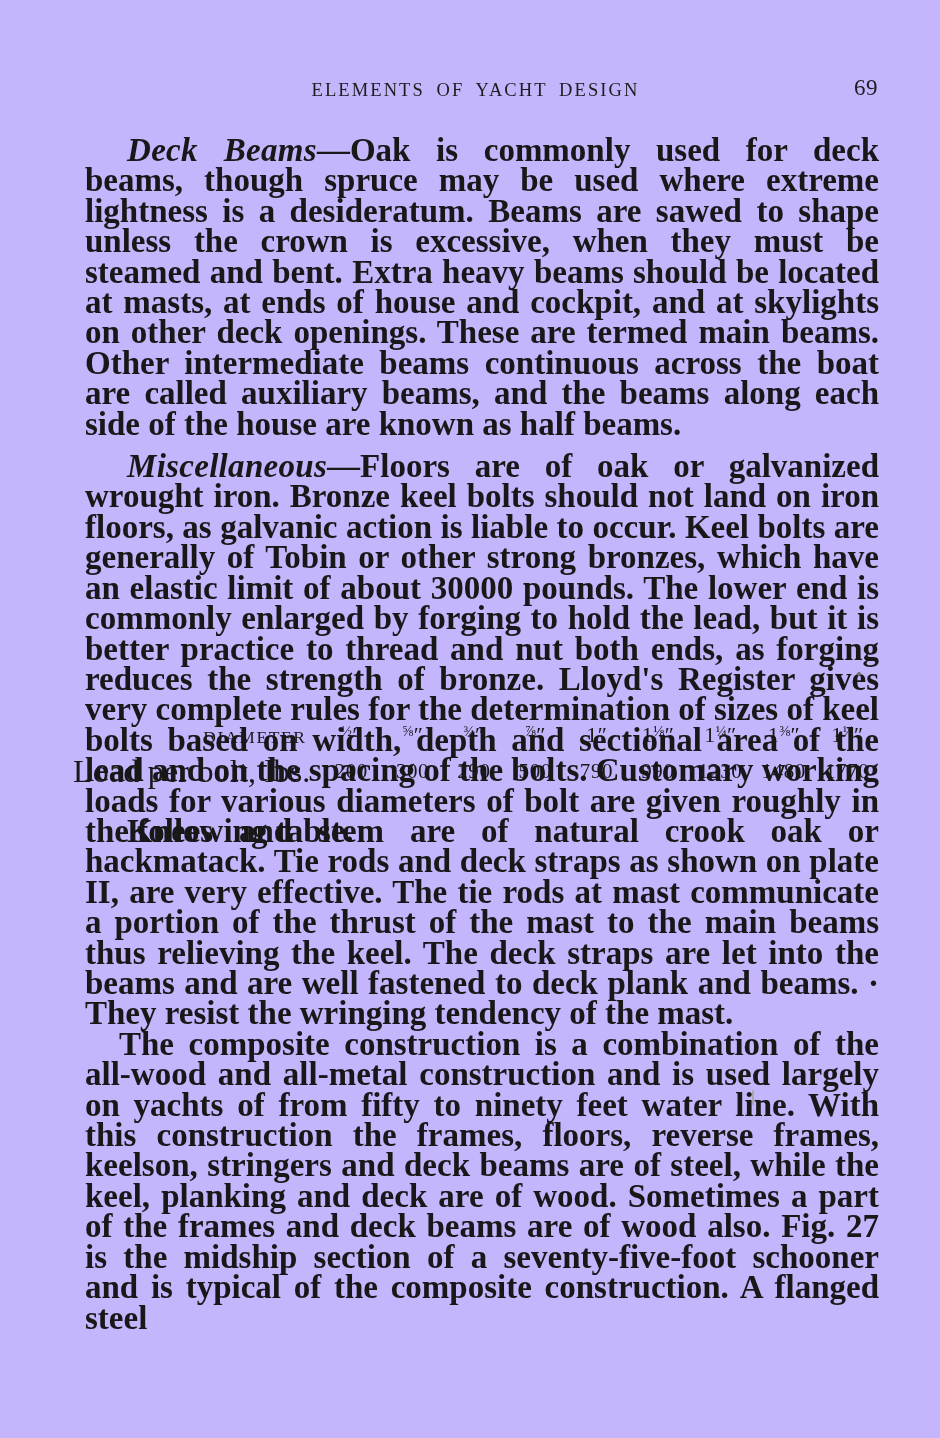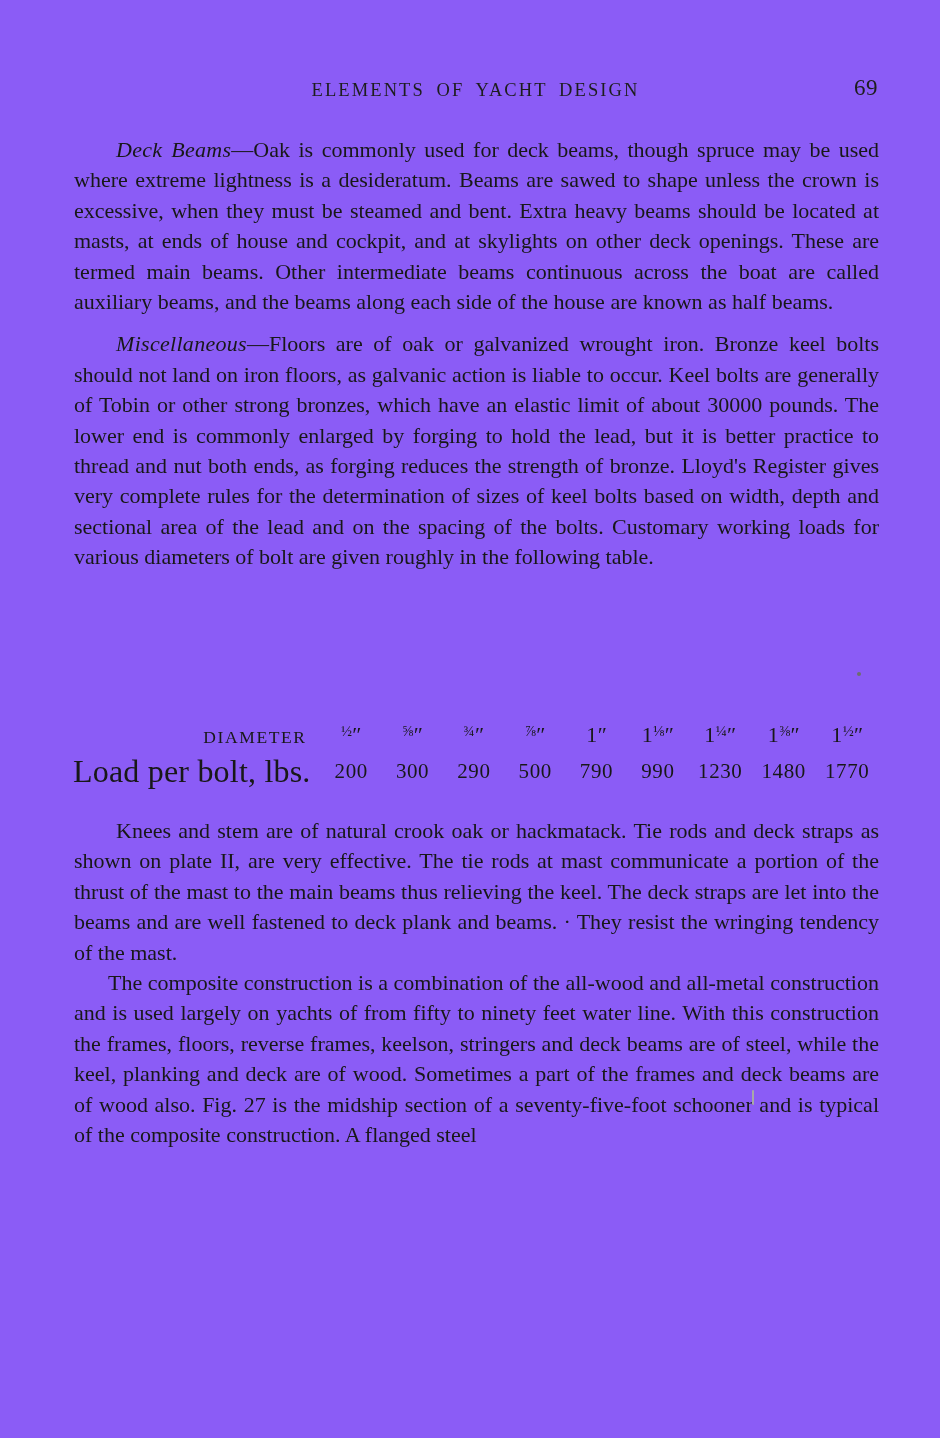--- a/index.html
+++ b/index.html
@@ -14,21 +14,21 @@
     font-family: "Liberation Serif", "DejaVu Serif", serif;
     color: #1a1a1a;
     overflow: hidden;
   }
 
   .page {
     position: absolute;
     left: 0; top: 0;
     width: 940px;
     height: 1438px;
-    background: #8b5cf6;
+    background: #c4b5fd;
   }
 
   
   .running-head {
     position: absolute;
     left: 73px;
     top: 80px;
     width: 805px;
     height: 28px;
   }
@@ -55,28 +55,29 @@
 
   
   .body-col {
     position: absolute;
     left: 73px;
     top: 135px;
     width: 806px;
   }
 
   p.para {
-    margin: 0 0 12px 1px;
-    font-size: 22px;
+    margin: 0 0 12px 12px;
+    font-size: 33px;
     line-height: 30.4px;
     text-align: justify;
     text-align-last: left;
     color: #181818;
     text-indent: 42px;
     hyphens: none;
+    font-weight: bold;
   }
   p.para.tight {
     margin-bottom: 0;
   }
   p.para.indent-small {
     text-indent: 34px;
   }
 
   .run-in {
     font-style: italic;

